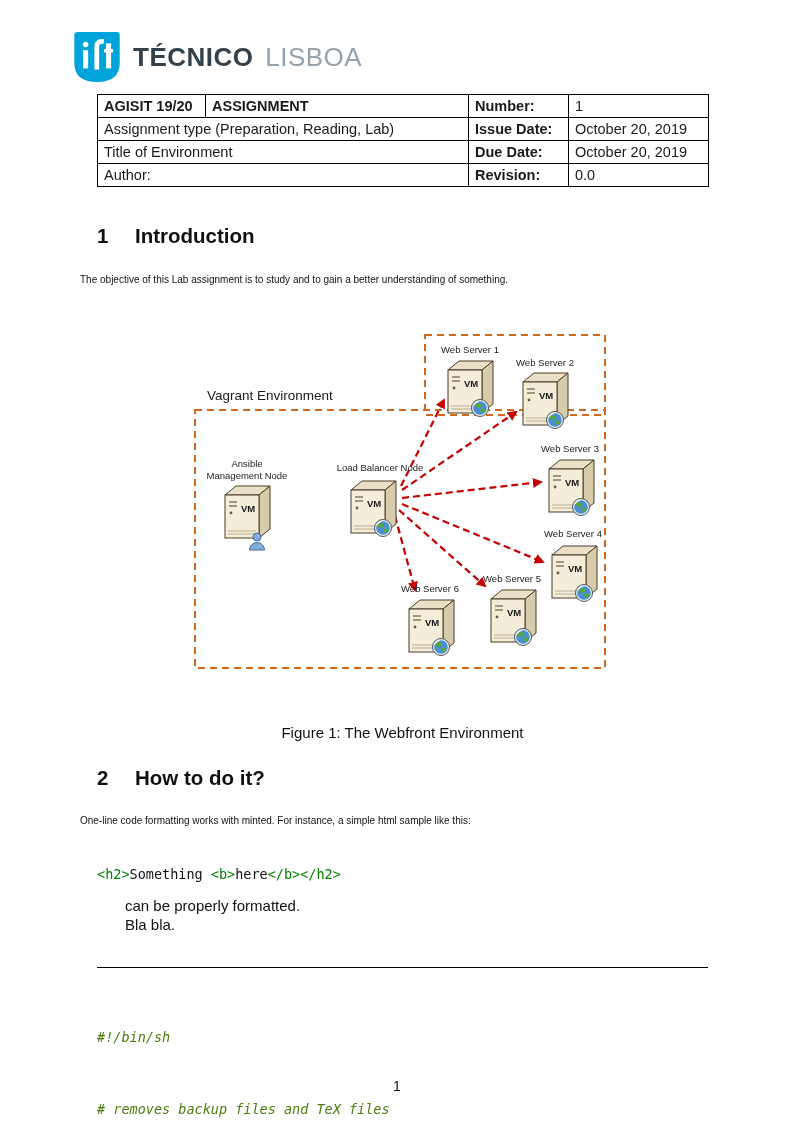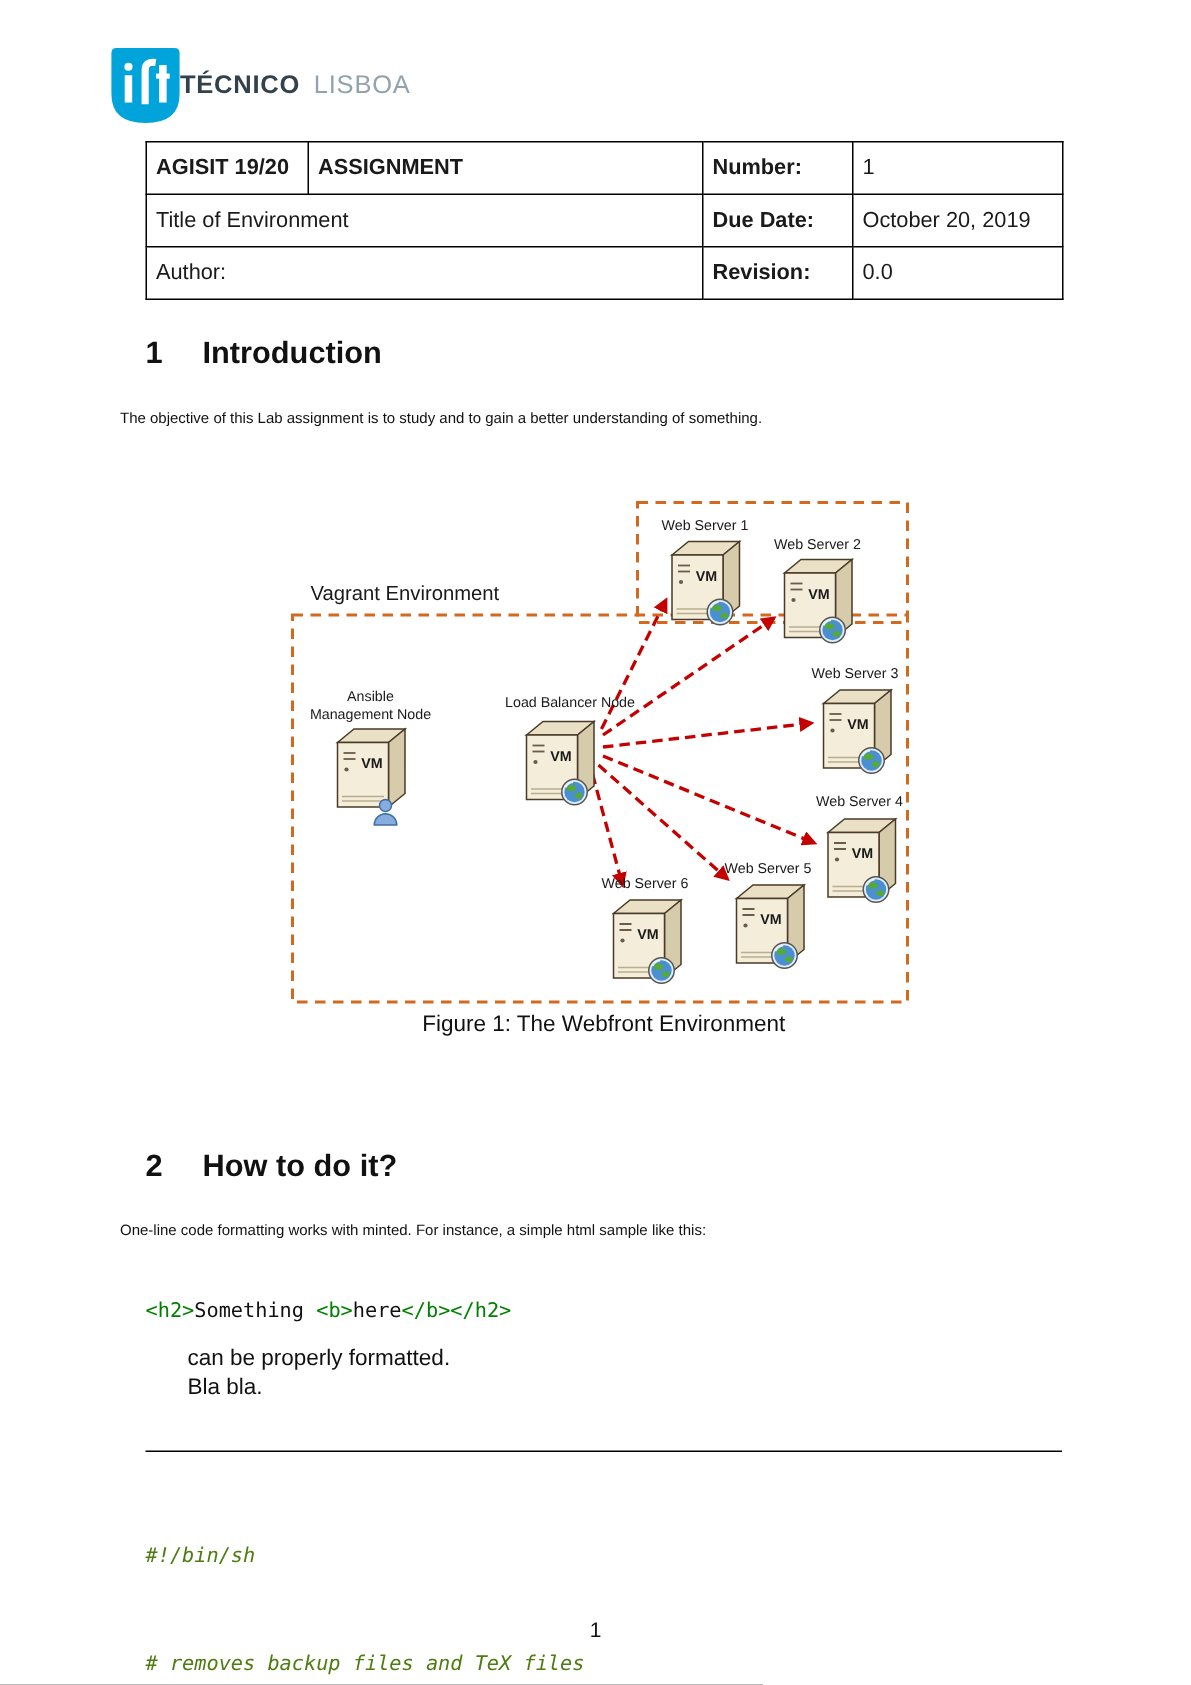--- a/index.html
+++ b/index.html
@@ -5,47 +5,47 @@
   * { margin:0; padding:0; box-sizing:border-box; }
   html,body { background:#888; }
   .page {
     position:relative; width:794px; height:1123px; margin:0 auto;
     background:#ffffff; overflow:hidden;
     font-family:"Liberation Sans", sans-serif; color:#1a1a1a;
   }
   
   .logo { position:absolute; left:74px; top:32px; display:flex; align-items:center; }
   .logo svg { width:46px; height:50px; }
-  .logo-text { font-size:17px; letter-spacing:0.5px; white-space:nowrap; }
+  .logo-text { margin-left:13px; font-size:26px; letter-spacing:0.5px; white-space:nowrap; }
   .logo-bold { font-weight:bold; color:#33414c; }
   .logo-light { font-weight:normal; color:#93a2ac; margin-left:4px; }
   
   .header-table {
     position:absolute; left:97px; top:94px; width:611px;
     border-collapse:collapse; font-size:14.5px; table-layout:fixed;
   }
   .header-table td {
-    border:1px solid #000; height:35px; padding:0 6px; vertical-align:middle;
+    border:1px solid #000; height:23px; padding:0 6px; vertical-align:middle;
     overflow:hidden; white-space:nowrap;
   }
   .b { font-weight:bold; }
   
   .sec { position:absolute; left:97px; font-size:20.5px; font-weight:bold; color:#111; }
   .secnum { display:inline-block; width:38px; }
   .body-p {
     position:absolute; left:80px; width:611px; font-size:10px; line-height:20.5px;
     text-align:justify; color:#111;
   }
   
   .figure-svg { position:absolute; left:97px; top:330px; width:611px; height:345px; }
   .envbox { fill:none; stroke:#d2691e; stroke-width:2; stroke-dasharray:7 5; }
   .nodelabel { font-family:"Liberation Sans", sans-serif; font-size:9.5px; fill:#1a1a1a; text-anchor:middle; }
   .envlabel { font-family:"Liberation Sans", sans-serif; font-size:13.5px; fill:#1a1a1a; }
   .arrow { stroke:#c40000; stroke-width:2.2; stroke-dasharray:7 4; fill:none; marker-end:url(#arrowhead); }
-  .caption { position:absolute; left:97px; top:674px; width:611px; text-align:center; font-size:15px; color:#111; }
+  .caption { position:absolute; left:97px; top:724px; width:611px; text-align:center; font-size:15px; color:#111; }
   
   .codeline {
     position:absolute; left:97px; top:866px;
     font-family:"DejaVu Sans Mono","Liberation Mono",monospace; font-size:13.5px; white-space:pre;
   }
   .tag { color:#008000; font-weight:normal; }
   .plain { color:#111; }
   .indent { position:absolute; left:125px; font-size:15px; color:#111; }
   .rule { position:absolute; left:97px; top:967px; width:611px; height:1px; background:#000; }
   .codeblock {
@@ -81,20 +81,25 @@
         <col style="width:263px">
         <col style="width:100px">
         <col style="width:140px">
       </colgroup>
     <tbody>
       <tr>
         <td class="b">AGISIT 19/20</td>
         <td class="b">ASSIGNMENT</td>
         <td class="b">Number:</td>
         <td>1</td>
+      </tr>
+      <tr>
+        <td colspan="2">Assignment type (Preparation, Reading, Lab)</td>
+        <td class="b">Issue Date:</td>
+        <td>October 20, 2019</td>
       </tr>
       <tr>
         <td colspan="2">Title of Environment</td>
         <td class="b">Due Date:</td>
         <td>October 20, 2019</td>
       </tr>
       <tr>
         <td colspan="2">Author:</td>
         <td class="b">Revision:</td>
         <td>0.0</td>

